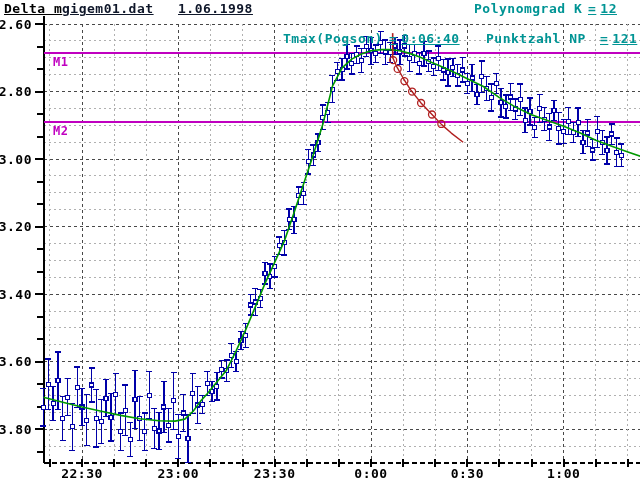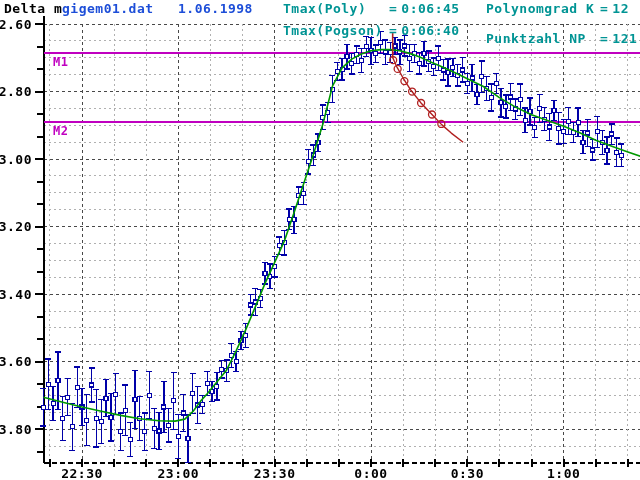--- a/index.html
+++ b/index.html
@@ -1,22 +1,22 @@
 <!DOCTYPE html>
 <html><head>
 <meta charset="utf-8">
 <style>
   html,body{margin:0;padding:0;background:#888;}
   .screen{
     position:relative;width:640px;height:480px;background:#ffffff;overflow:hidden;
     font-family:"DejaVu Sans Mono", monospace;font-weight:bold;
   }
-  .hdr{position:absolute;font-size:13px;letter-spacing:.5px;white-space:nowrap;line-height:14px;}
+  .hdr{position:absolute;font-size:13px;letter-spacing:.5px;white-space:nowrap;line-height:14px;text-decoration:underline;}
   .black{color:#000000;}
-  .blue{color:#1d4ed8;}
+  .blue{color:#0f172a;}
   .teal{color:#009494;}
   .slabel{display:inline-block;width:102px;}
   .slabel2{display:inline-block;width:110px;}
   .eq{margin:0 4px;}
   #chart{position:absolute;left:0;top:0;}
 </style>
 </head>
 <body>
 
 <div class="screen">
@@ -632,26 +632,23 @@
         <circle cx="432.0109" cy="114.5015384615384" r="3.5" fill="none" stroke="#b02020" stroke-width="1.3"></circle>
         <circle cx="441.32309" cy="123.95692307692303" r="3.5" fill="none" stroke="#b02020" stroke-width="1.3"></circle>
         <line x1="392.67492500000003" y1="33.1176923076922" x2="392.67492500000003" y2="58.106923076923074" stroke="#b02020" stroke-width="1.6"></line>
       </g>
     </svg>
 
   <div class="hdr black" style="left:4px;top:2px">Delta m</div>
   <div class="hdr blue" style="left:62px;top:2px">gigem01.dat</div>
   <div class="hdr blue" style="left:178px;top:2px">1.06.1998</div>
 
-  <div class="hdr teal" style="left:283px;top:2px">
-    <span class="slabel">Tmax(Poly)</span><span class="eq">=</span><span>0:06:45</span>
-  </div>
-  <div class="hdr teal" style="left:283px;top:24px">
+  <div class="hdr teal" style="left:283px;top:32px">
     <span class="slabel">Tmax(Pogson)</span><span class="eq">=</span><span>0:06:40</span>
   </div>
-  <div class="hdr teal" style="left:486px;top:2px">
+  <div class="hdr teal" style="left:474px;top:2px">
     <span class="slabel2">Polynomgrad K</span><span class="eq">=</span><span>12</span>
   </div>
   <div class="hdr teal" style="left:486px;top:32px">
     <span class="slabel2">Punktzahl NP</span><span class="eq">=</span><span>121</span>
   </div>
 
 </div>
 
 </body></html>

